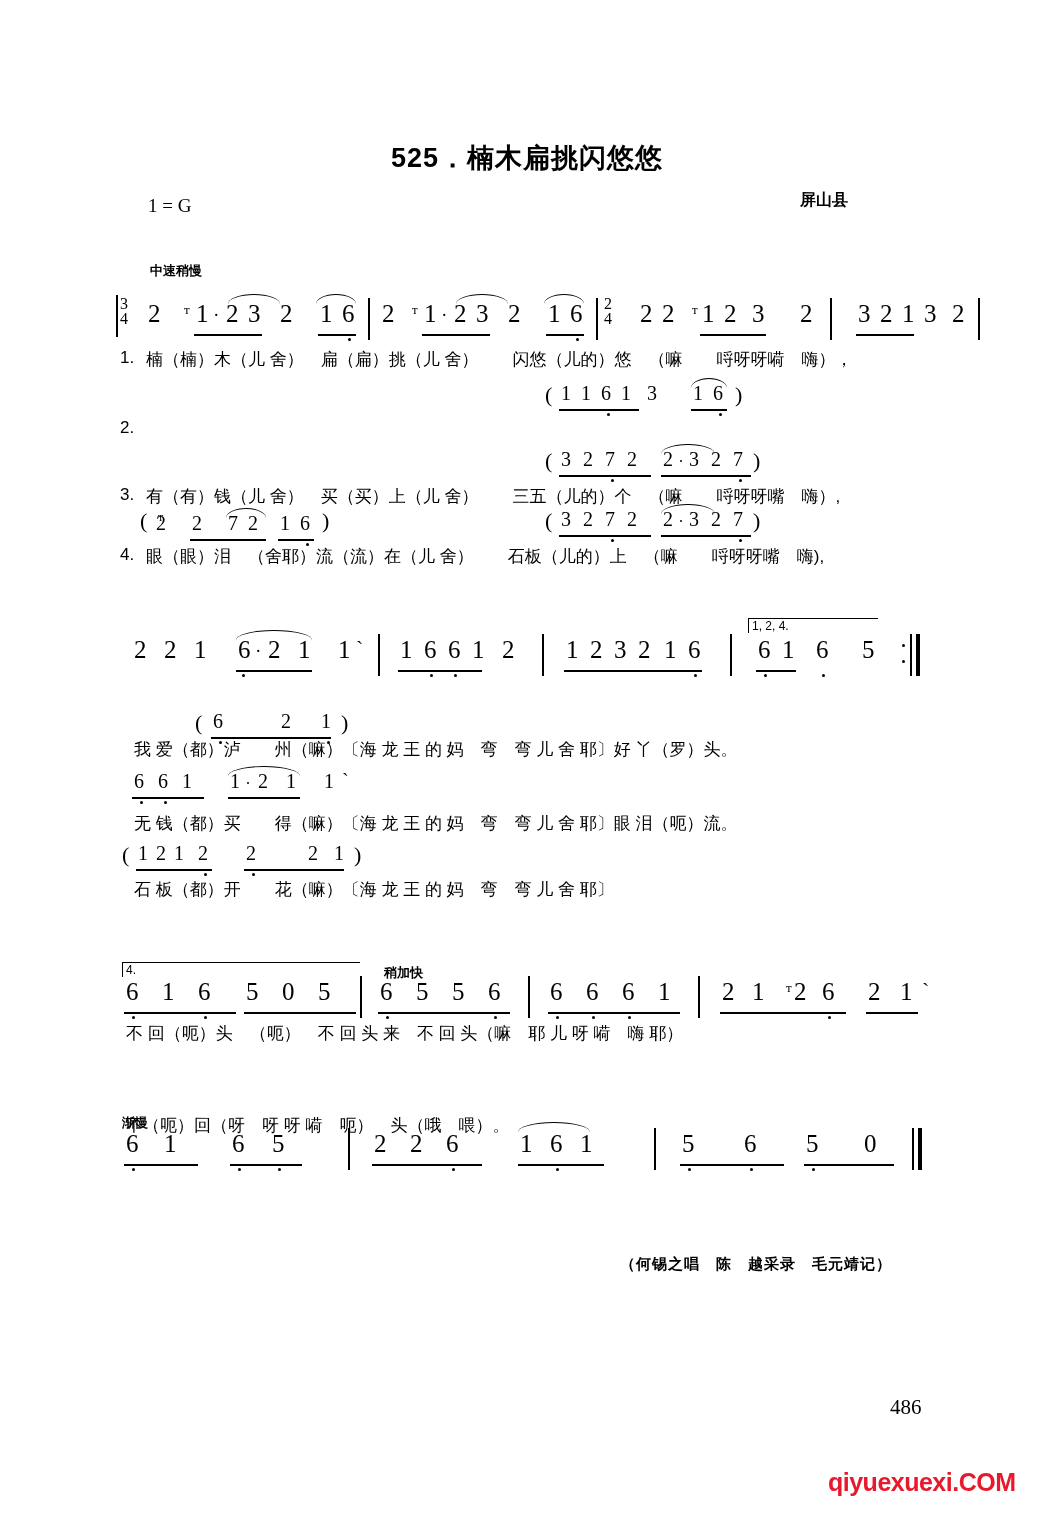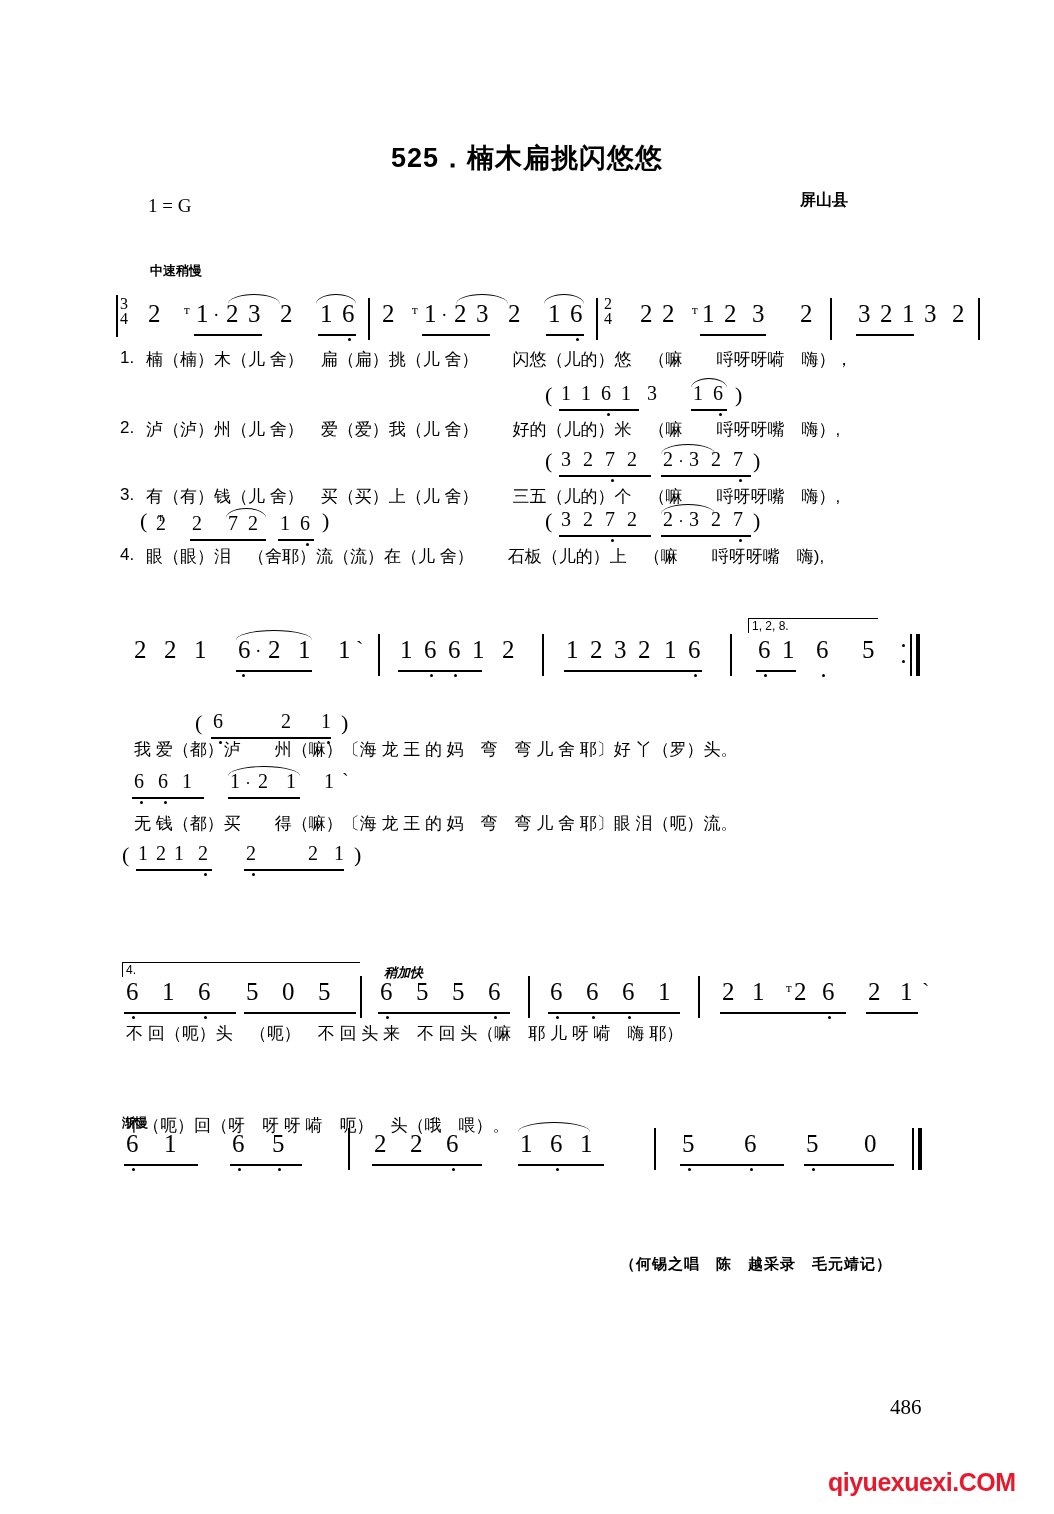--- a/index.html
+++ b/index.html
@@ -253,21 +253,20 @@
       <div class="ul" style="left:146px; top:27px; width:36px;"></div>
       <div class="slur" style="left:146px; top:-4px; width:36px;"></div>
       <div class="dotu" style="left:174px; top:31px;"></div>
       <div class="dotu" style="left:62px; top:31px;"></div>
     </div>
   </div>
 
   <div class="sys" style="top:418px;">
     <div class="lyr">
       <span class="w" style="left:0px;">2.</span>
-      <span class="w" style="left:26px;">泸（泸）州（儿 舍）　爱（爱）我（儿 舍）　　好的（儿的）米　（嘛　　哷呀呀嘴　嗨）,</span>
     </div>
   </div>
 
   <div class="sys" style="top:448px; left:545px;">
     <div class="notes" style="font-size:20px;">
       <span class="n" style="left:0px; font-size:22px;">(</span>
       <span class="n" style="left:16px;">3</span>
       <span class="n" style="left:38px;">2</span>
       <span class="n" style="left:60px;">7</span>
       <span class="n" style="left:82px;">2</span>
@@ -331,21 +330,21 @@
     </div>
   </div>
 
   <div class="sys" style="top:545px;">
     <div class="lyr">
       <span class="w" style="left:0px;">4.</span>
       <span class="w" style="left:26px;">眼（眼）泪　（舍耶）流（流）在（儿 舍）　　石板（儿的）上　（嘛　　哷呀呀嘴　嗨),</span>
     </div>
   </div>
 
-  <div class="repeat-box" style="top:618px; left:748px; width:126px; height:14px;">1, 2, 8.</div>
+  <div class="repeat-box" style="top:618px; left:748px; width:126px; height:14px;">1, 2, 4.</div>
 
   <div class="sys" style="top:636px; left:130px;">
     <div class="notes">
       <span class="n" style="left:4px;">2</span>
       <span class="n" style="left:34px;">2</span>
       <span class="n" style="left:64px;">1</span>
       <span class="n" style="left:108px;">6</span>
       <span class="n" style="left:126px; font-size:18px;">.</span>
       <span class="n" style="left:138px;">2</span>
       <span class="n" style="left:168px;">1</span>
@@ -447,23 +446,28 @@
       <span class="n" style="left:186px;">2</span>
       <span class="n" style="left:212px;">1</span>
       <span class="n" style="left:232px; font-size:22px;">)</span>
       <div class="ul" style="left:14px; top:27px; width:76px;"></div>
       <div class="ul" style="left:122px; top:27px; width:100px;"></div>
       <div class="dotu" style="left:82px; top:31px;"></div>
       <div class="dotu" style="left:130px; top:31px;"></div>
     </div>
   </div>
 
+  <div class="sys" style="top:878px;">
+    <div class="lyr">
+      <span class="w" style="left:14px;">石 板（都）开　　花（嘛）〔海 龙 王 的 妈　弯　弯 儿 舍 耶〕</span>
+    </div>
+  </div>
 
   <div class="repeat-box" style="top:962px; left:122px; width:234px; height:14px;">4.</div>
-  <div class="tempo" style="top:964px; left:384px;font-style:italic;">稍加快</div>
+  <div class="tempo" style="top:964px; left:384px;">稍加快</div>
 
   <div class="sys" style="top:978px; left:122px;">
     <div class="notes">
       <span class="n" style="left:4px;">6</span>
       <span class="n" style="left:40px;">1</span>
       <span class="n" style="left:76px;">6</span>
       <span class="n" style="left:124px;">5</span>
       <span class="n" style="left:160px;">0</span>
       <span class="n" style="left:196px;">5</span>
 

